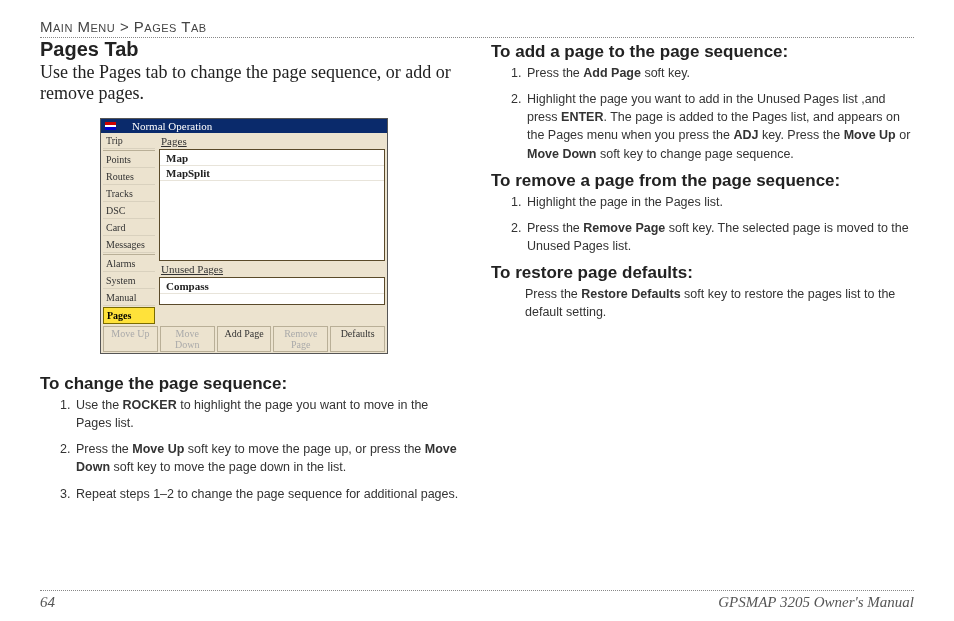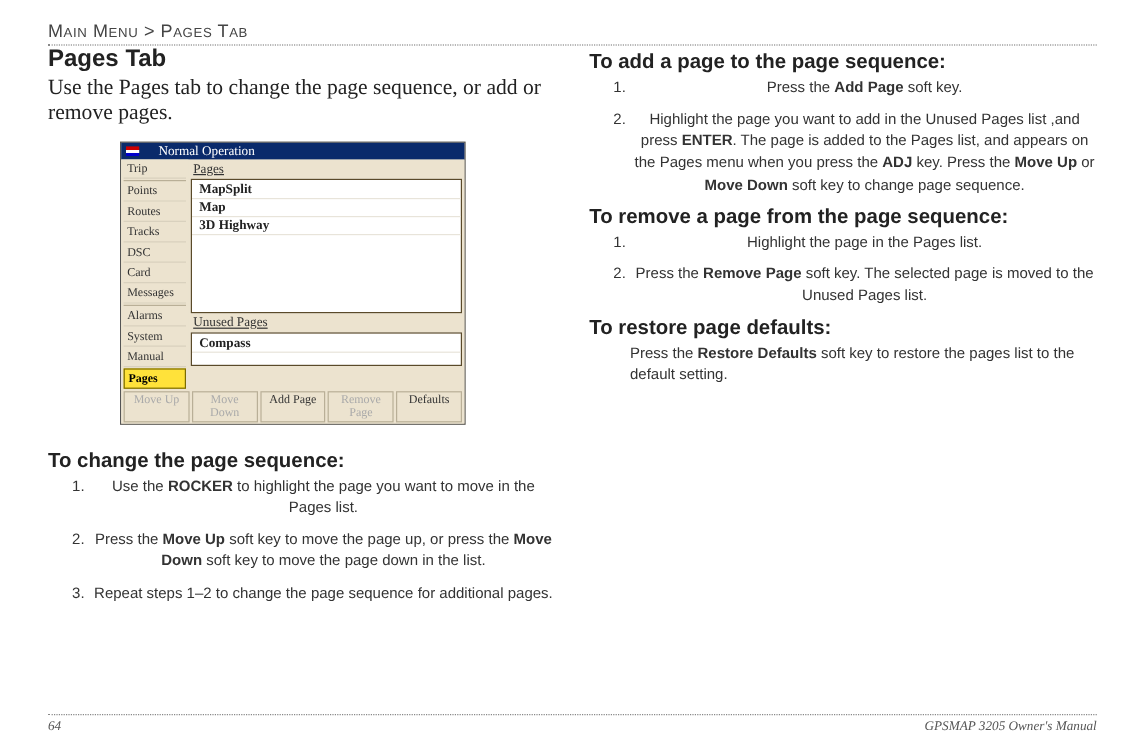--- a/index.html
+++ b/index.html
@@ -138,33 +138,33 @@
     font-size: 17px;
     margin-top: 4px;
     margin-bottom: 2px;
     color: #222;
   }
   ol.steps, .para {
     font-size: 12.5px;
     color: #333;
     line-height: 1.45;
   }
-  ol.steps { padding-left: 34px; text-align: center; }
+  ol.steps { padding-left: 34px; }
   ol.steps li { margin-bottom: 8px; padding-left: 2px; }
   .para { padding-left: 34px; margin-bottom: 8px; }
   .b { font-weight: bold; }
 
   .footer {
     position: absolute;
     bottom: 10px;
     left: 40px;
     right: 40px;
     display: flex;
     justify-content: space-between;
-    font-size: 11px;
+    font-size: 15px;
     font-style: italic;
     color: #555;
     border-top: 1px dotted #888;
     padding-top: 3px;
     font-family: Georgia, 'Times New Roman', serif;
   }
 </style>
 </head>
 <body>
 
@@ -196,23 +196,22 @@
             <div class="sitem">Messages</div>
             <div class="sitem sep"></div>
             <div class="sitem">Alarms</div>
             <div class="sitem">System</div>
             <div class="sitem">Manual</div>
             <div class="sitem active">Pages</div>
           </div>
         <div class="mainpanel">
           <div class="grouplabel">Pages</div>
           <div class="listbox tall" id="ss-pages">
+              <div class="row">Map</div>
               <div class="row">MapSplit</div>
-              <div class="row">Map</div>
-              <div class="row">3D Highway</div>
             </div>
           <div class="grouplabel">Unused Pages</div>
           <div class="listbox short" id="ss-unused">
               <div class="row">Compass</div>
             </div>
         </div>
       </div>
       <div class="btnrow" id="ss-buttons">
           <div class="btn dim">Move Up</div>
           <div class="btn dim">Move Down</div>

